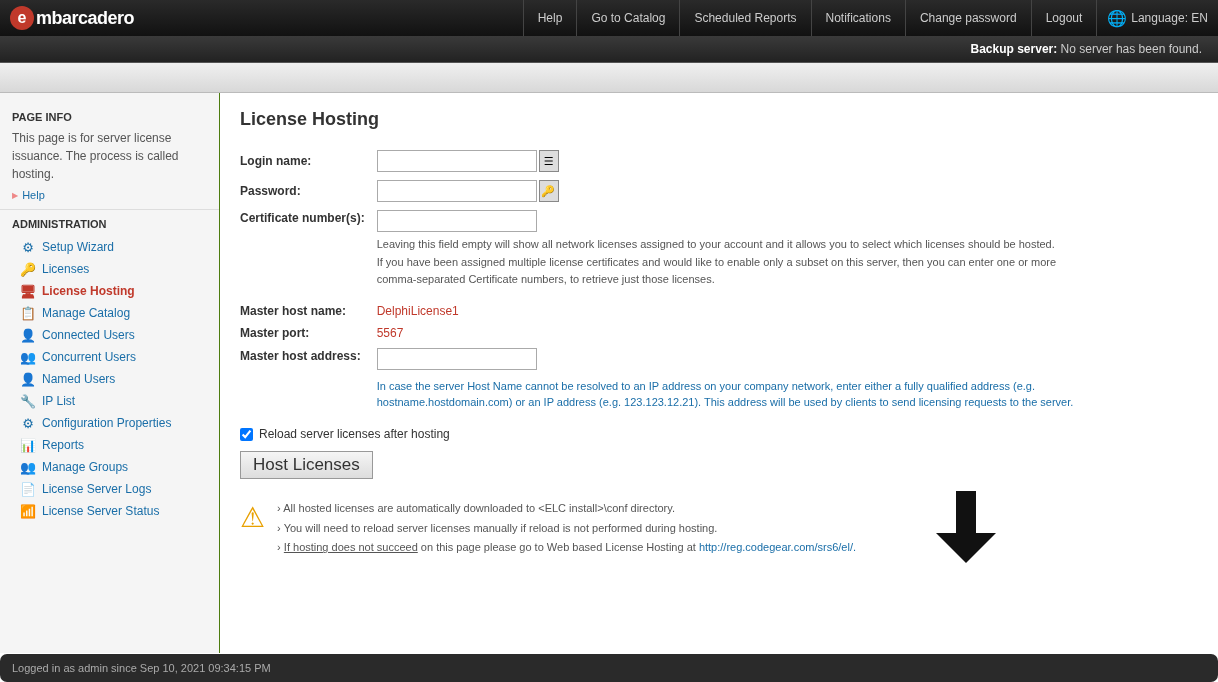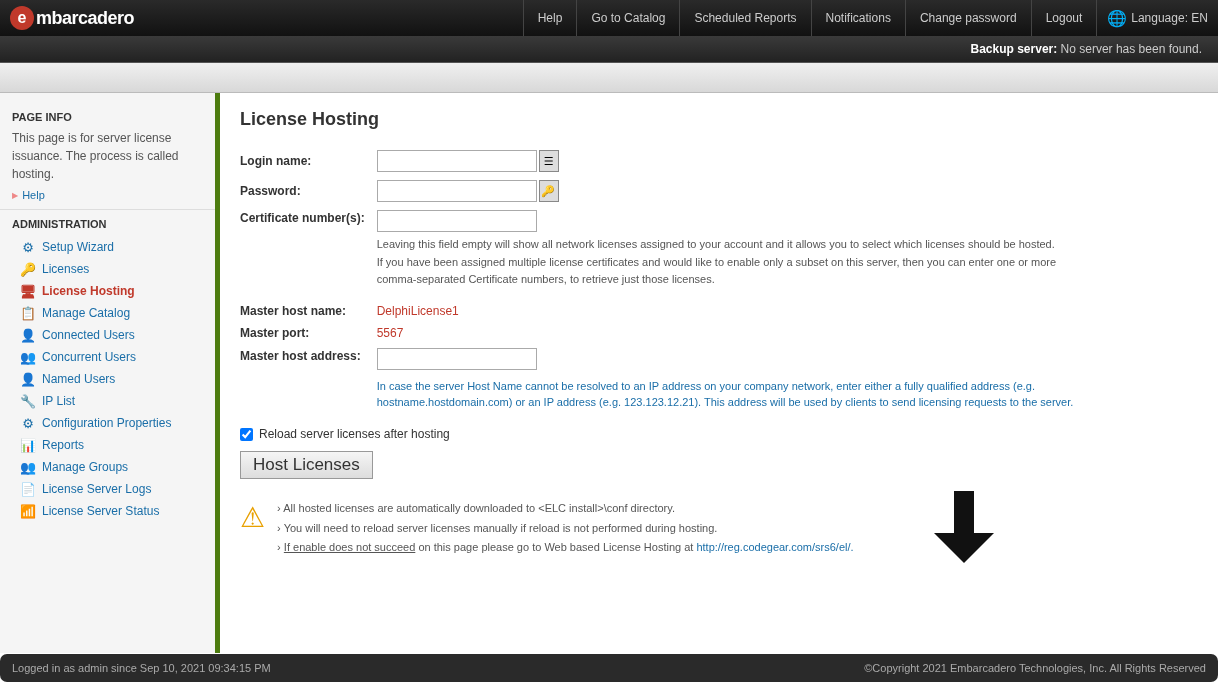--- a/index.html
+++ b/index.html
@@ -89,21 +89,21 @@
     .main-layout {
       display: flex;
       height: calc(682px - 36px - 28px - 30px - 28px);
       overflow: hidden;
     }
 
     
     .sidebar {
       width: 220px;
       background: #f5f5f5;
-      border-right: 5px solid #4d7c0f;
+      border-right: 1px solid #4d7c0f;
       padding: 10px 0;
       overflow-y: auto;
       flex-shrink: 0;
     }
     .page-info-box {
       background: #f5f5f5;
       padding: 8px 12px;
       border-bottom: 1px solid #ddd;
     }
     .page-info-title {
@@ -463,33 +463,32 @@
     <button class="host-btn">Host Licenses</button>
 
     
     <div style="position:relative; display:flex; align-items:flex-start; gap: 20px;">
       <div class="info-box">
         <div class="warn-icon">⚠</div>
         <div class="info-bullets">
           <div class="bullet-item">All hosted licenses are automatically downloaded to &lt;ELC install&gt;\conf directory.</div>
           <div class="bullet-item">You will need to reload server licenses manually if reload is not performed during hosting.</div>
           <div class="bullet-item">
-            <span style="text-decoration:underline;">If enable does not succeed</span>
+            <span style="text-decoration:underline;">If hosting does not succeed</span>
             <span> on this page please go to Web based License Hosting at </span>
             <a href="#">http://reg.codegear.com/srs6/el/.</a>
           </div>
         </div>
       </div>
 
       <div style="margin-left: 60px; margin-top: 0px;">
         <svg width="60" height="72" viewBox="0 0 60 72">
           <rect x="20" y="0" width="20" height="42" fill="#111"></rect>
           <polygon points="0,42 60,42 30,72" fill="#111"></polygon>
         </svg>
       </div>
     </div>
   </div>
 </div>
 
 <div class="footer">
   <span>Logged in as admin since Sep 10, 2021 09:34:15 PM</span>
-  <span>©Copyright 2021 Embarcadero Technologies, Inc. All Rights Reserved</span>
 </div>
 
 </body></html>

